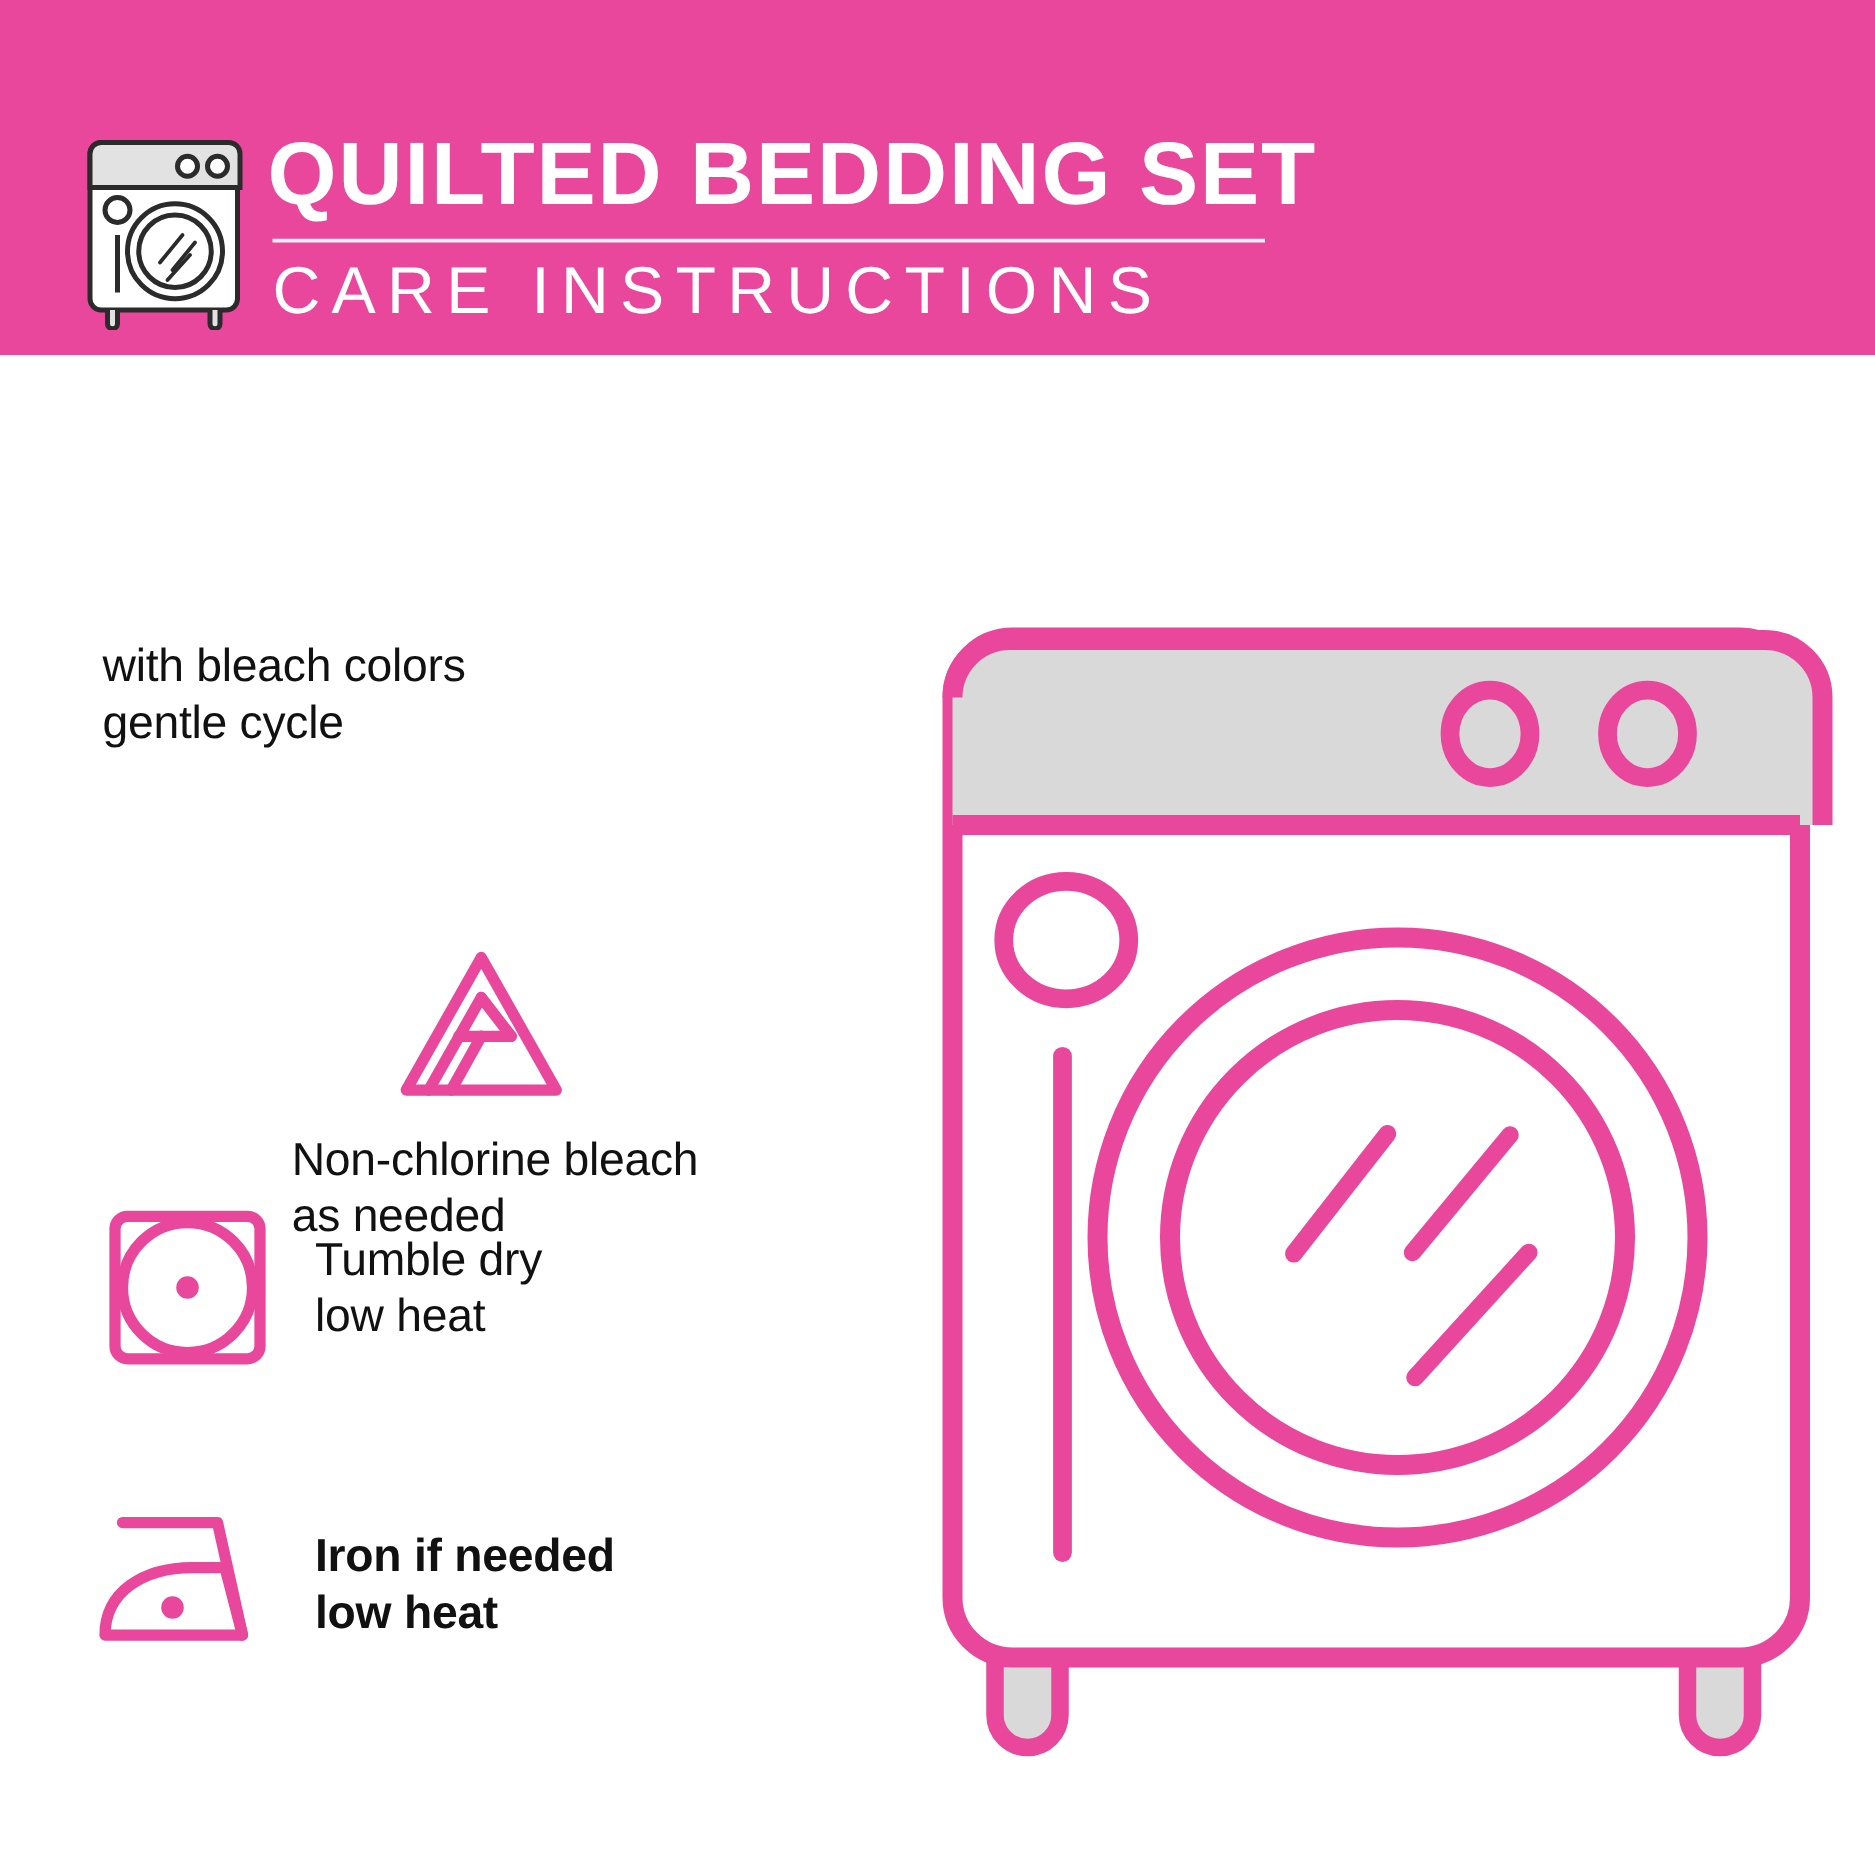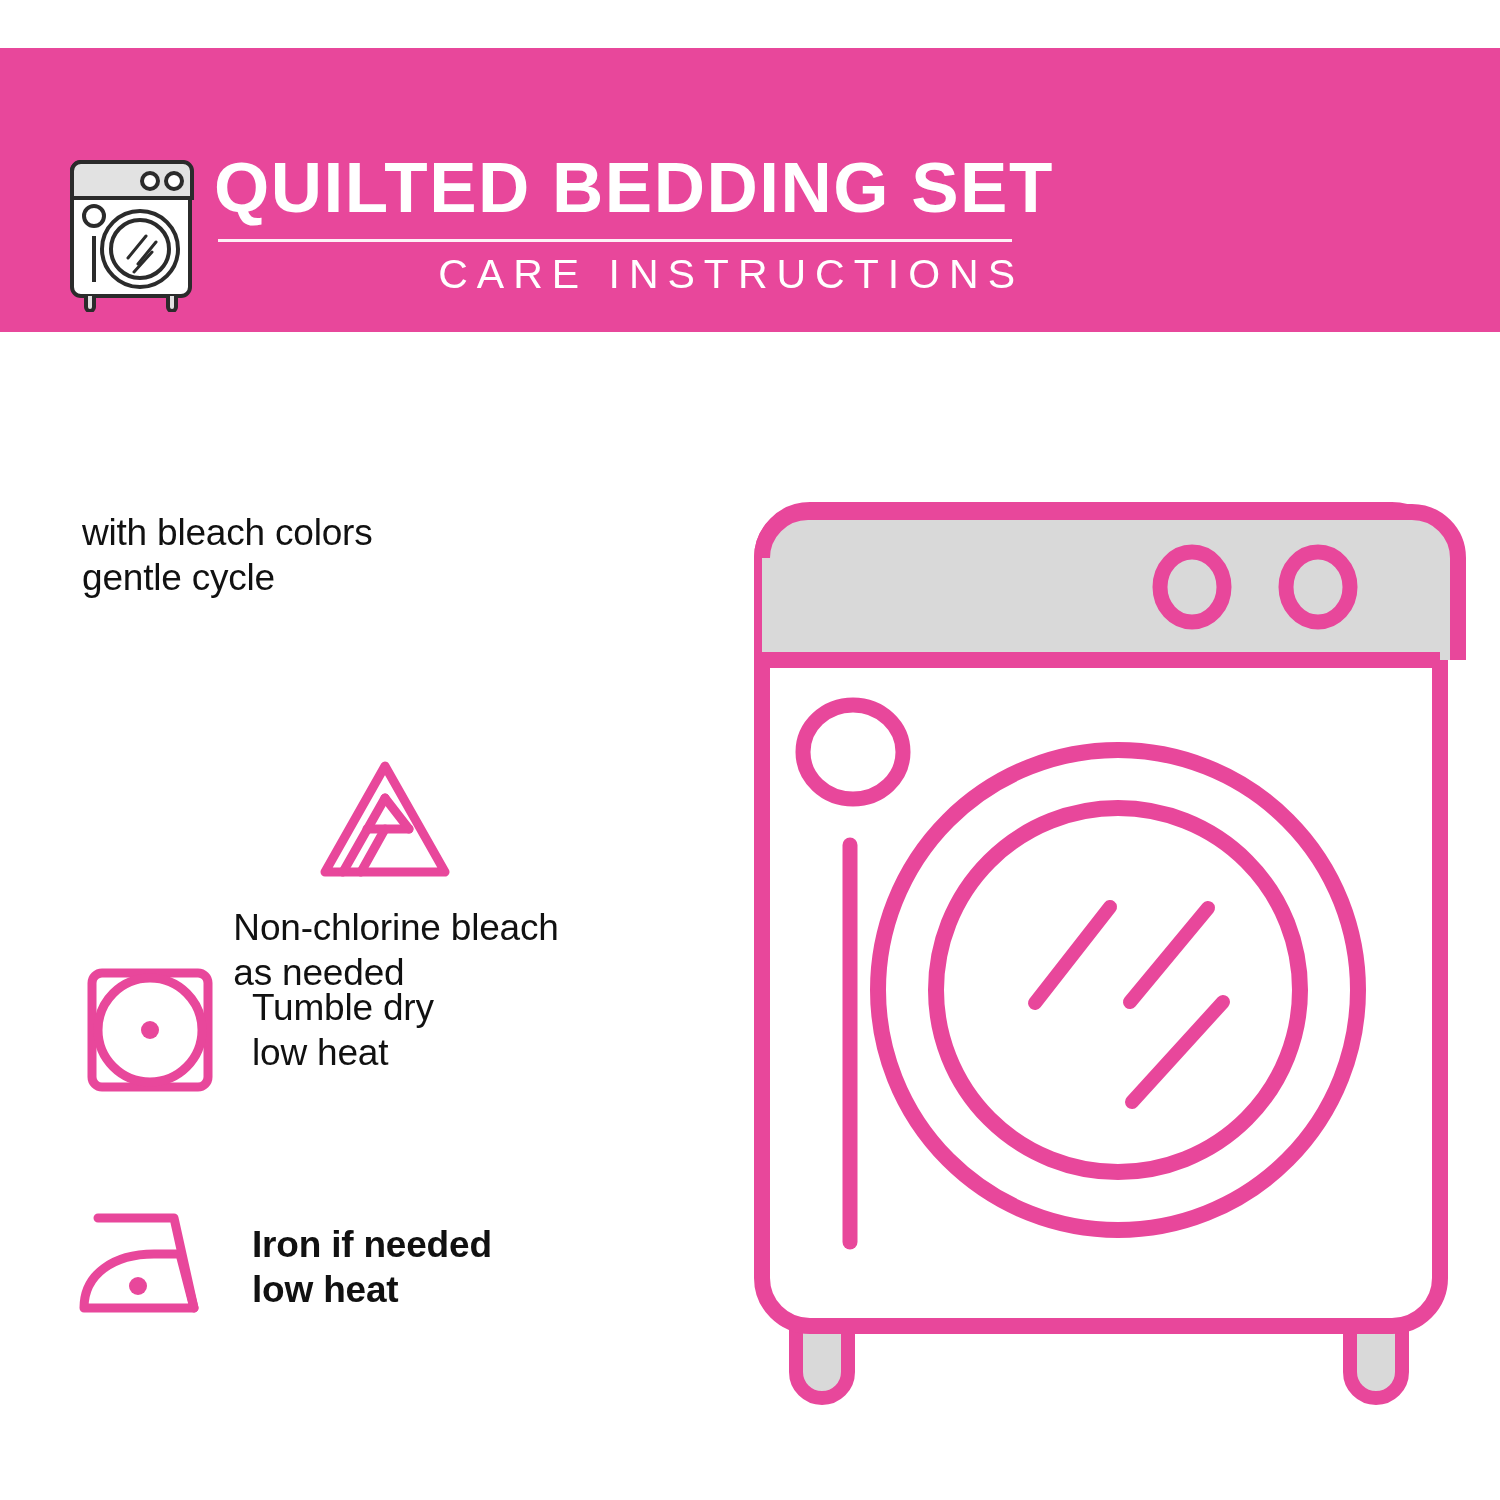--- a/index.html
+++ b/index.html
@@ -16,21 +16,20 @@
   }
 
   
   #header-banner {
     position: absolute;
     left: 0;
     top: 0;
     width: 1500px;
     height: 284px;
     background: #e8479b;
-    margin-top: 48px;
   }
 
   #header-logo {
     position: absolute;
     left: 66px;
     top: 106px;
     width: 132px;
     height: 158px;
   }
 
@@ -54,29 +53,28 @@
 
   #title-divider {
     width: 794px;
     height: 3px;
     background: #ffffff;
     margin: 16px 0 12px 4px;
     opacity: 0.92;
   }
 
   #subtitle {
-    font-size: 41px;
+    font-size: 53px;
     font-weight: normal;
     color: #ffffff;
     letter-spacing: 9px;
     line-height: 1.0;
     margin: 0 0 0 4px;
     white-space: nowrap;
     font-family: "Liberation Sans", sans-serif;
-    text-align: right;
   }
 
   
   #care-list {
     position: absolute;
     left: 0;
     top: 360px;
     width: 740px;
     height: 1140px;
   }

